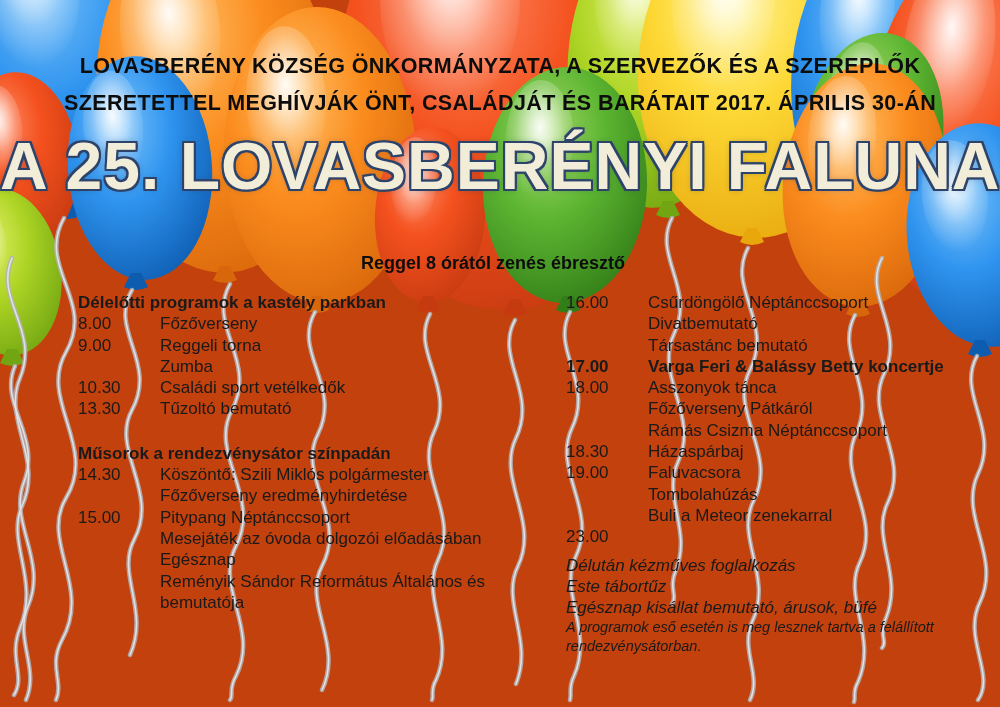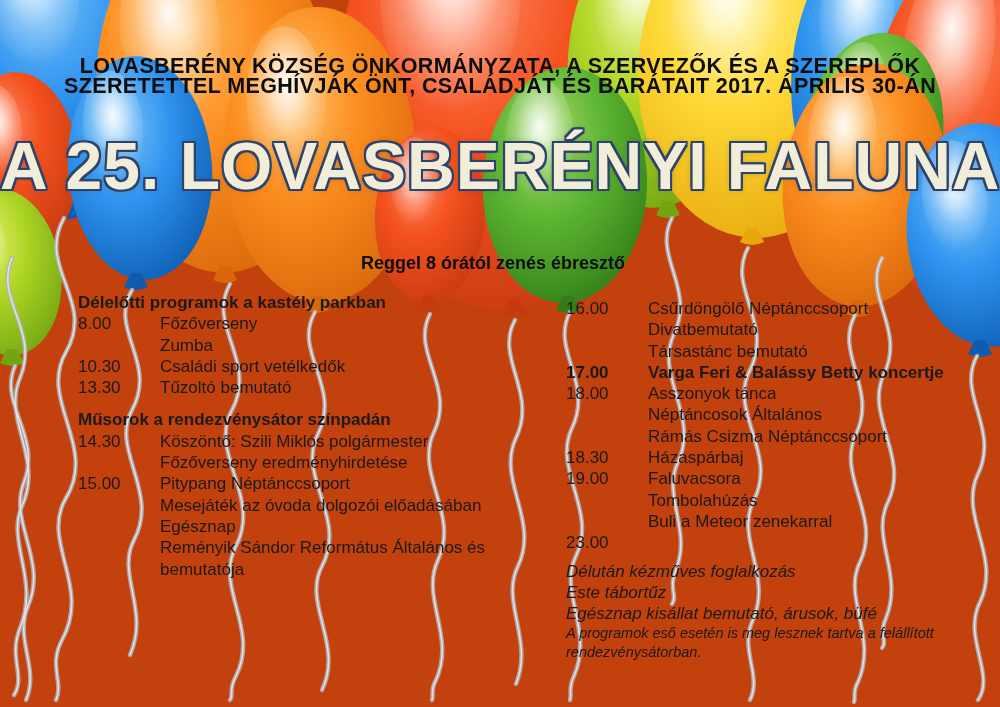--- a/index.html
+++ b/index.html
@@ -3,36 +3,36 @@
 <meta charset="utf-8">
 <style>
   html,body{margin:0;padding:0;background:#888;}
   .page{position:relative;width:1000px;height:707px;background:#c2410c;overflow:hidden;
         font-family:"Liberation Sans","DejaVu Sans",sans-serif;color:#1a1a1a;margin:0 auto;}
   .art{position:absolute;left:0;top:0;width:1000px;height:707px;}
   .txt-layer{position:absolute;left:0;top:0;width:1000px;height:707px;}
   .hdr{position:absolute;left:0;width:1000px;text-align:center;font-weight:bold;
        font-size:21.5px;letter-spacing:.4px;white-space:nowrap;color:#0d0d0d;line-height:26px;}
   .hdr1{top:53px;}
-  .hdr2{top:73px;}
+  .hdr2{top:90px;}
   .big-title{position:absolute;left:0;top:136px;width:1000px;text-align:center;
        font-weight:bold;font-size:66px;letter-spacing:1px;white-space:nowrap;
        color:#f2edd9;line-height:60px;
        text-shadow:-2px -2px 0 #2d4369,2px -2px 0 #2d4369,-2px 2px 0 #2d4369,2px 2px 0 #2d4369,
                    -2px 0 0 #2d4369,2px 0 0 #2d4369,0 -2px 0 #2d4369,0 2px 0 #2d4369,
                    0 0 6px rgba(45,67,105,.45);}
   .subtitle{position:absolute;left:0;top:250px;width:986px;text-align:center;
        font-weight:bold;font-size:18px;white-space:nowrap;color:#0d0d0d;line-height:26px;}
   .col{position:absolute;top:292px;font-size:17px;line-height:21.3px;}
   .col-left{left:78px;width:452px;}
-  .col-right{left:566px;width:434px;margin-top:6px;}
+  .col-right{left:566px;width:434px;}
   .line{display:flex;white-space:nowrap;}
   .line .time{flex:0 0 82px;}
   .heading{font-weight:bold;}
-  .gap-top{margin-top:11px;}
+  .gap-top{margin-top:23px;}
   .embold{font-weight:bold;}
   .notes{margin-top:7px;}
   .note{font-style:italic;white-space:nowrap;line-height:21.3px;}
   .rain{font-style:italic;font-size:14.5px;line-height:18.5px;width:440px;white-space:normal;}
 </style>
 </head>
 <body>
 
 <div class="page">
 
@@ -199,20 +199,24 @@
 
     <div class="col col-left">
       <div class="line heading">
           <span class="txt">Délelőtti programok a kastély parkban</span>
         </div>
       <div class="line">
           <span class="time">8.00</span>
           <span>Főzőverseny</span>
         </div>
       <div class="line">
+          <span class="time">9.00</span>
+          <span>Reggeli torna</span>
+        </div>
+      <div class="line">
           <span class="time"></span>
           <span>Zumba</span>
         </div>
       <div class="line">
           <span class="time">10.30</span>
           <span>Családi sport vetélkedők</span>
         </div>
       <div class="line">
           <span class="time">13.30</span>
           <span>Tűzoltó bemutató</span>
@@ -269,21 +273,21 @@
       <div class="line embold">
           <span class="time">17.00</span>
           <span>Varga Feri &amp; Balássy Betty koncertje</span>
         </div>
       <div class="line">
           <span class="time">18.00</span>
           <span>Asszonyok tánca</span>
         </div>
       <div class="line">
           <span class="time"></span>
-          <span>Néptáncosok Általános</span>
+          <span>Főzőverseny Pátkáról</span>
         </div>
       <div class="line">
           <span class="time"></span>
           <span>Rámás Csizma Néptánccsoport</span>
         </div>
       <div class="line">
           <span class="time">18.30</span>
           <span>Házaspárbaj</span>
         </div>
       <div class="line">

